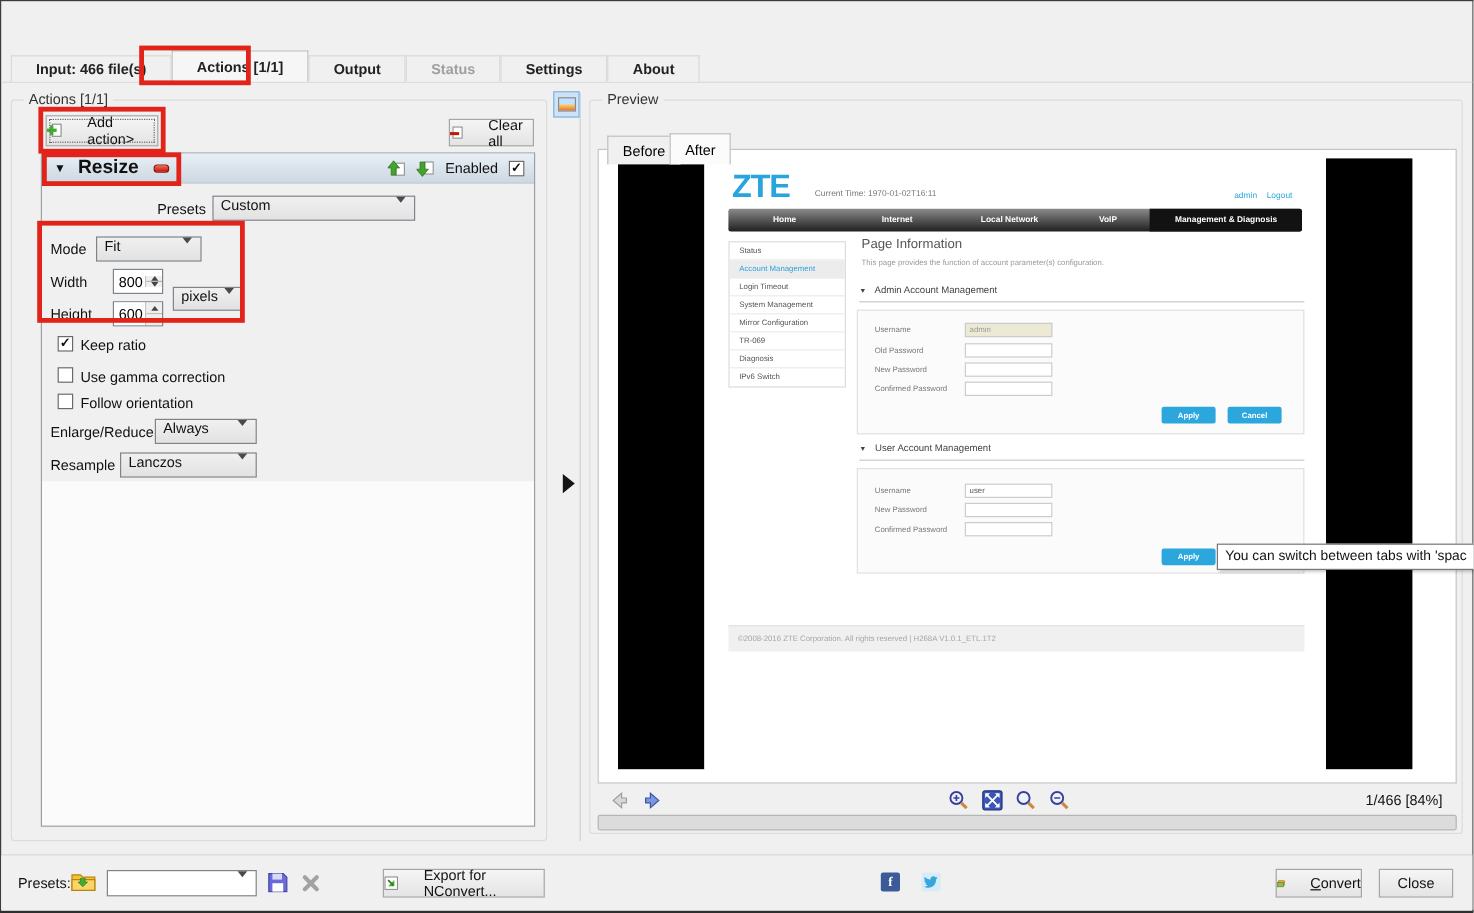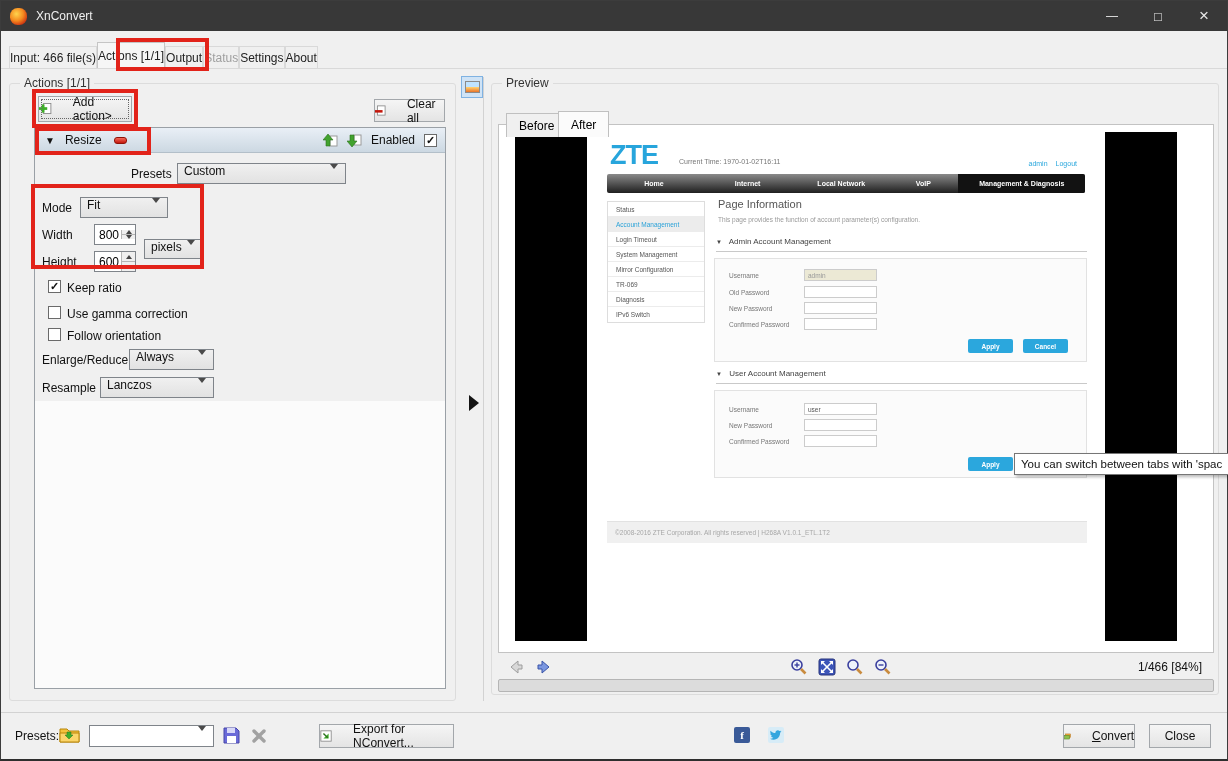--- a/index.html
+++ b/index.html
@@ -13,22 +13,22 @@
   .app-icon { width:17px; height:17px; margin-left:9px; border-radius:45%;
     background:radial-gradient(circle at 38% 35%, #ffd44d 0%, #f58a1f 45%, #d03a12 75%, #8c1d08 100%); }
   .app-title { color:#efefef; font-size:12px; margin-left:9px; }
   .win-controls { margin-left:auto; display:flex; height:30px; }
   .win-btn { width:46px; height:30px; display:flex; align-items:center; justify-content:center; color:#e8e8e8; font-size:12px; }
   .win-btn.close { font-size:17px; }
   .win-btn.max { font-size:13px; }
 
   
   .tabbar { position:absolute; left:8px; top:42px; height:25px; display:flex; align-items:flex-end; z-index:3; }
-  .tab { height:22px; padding:0 0; display:flex; align-items:center; font-size:12px; color:#222;
-    background:#f0f0f0; border:1px solid #d9d9d9; border-bottom:none; margin-right:0; position:relative; }
+  .tab { height:22px; padding:0 20px; display:flex; align-items:center; font-size:12px; color:#222;
+    background:#f0f0f0; border:1px solid #d9d9d9; border-bottom:none; margin-right:0; position:relative;font-weight:bold; }
   .tab.active { height:26px; background:#f6f6f6; z-index:4; border-color:#c5c5c5; }
   .tab.disabled { color:#9f9f9f; }
   .tab-line { position:absolute; left:0; top:67px; width:100%; height:1px; background:#d9d9d9; }
 
   
   .groupbox { position:absolute; border:1px solid #dcdcdc; border-radius:3px; }
   .gb-legend { position:absolute; top:-8px; left:10px; background:#f0f0f0; padding:0 4px; font-size:12px; color:#333; }
 
   
   .btn { display:inline-flex; align-items:center; justify-content:center; gap:21px;
@@ -50,21 +50,21 @@
 
   
   .anno { position:absolute; border:4px solid #e2231a; z-index:50; pointer-events:none; }
 
   
   .inner-panel { position:absolute; left:33px; top:126px; width:412px; height:562px; border:1px solid #9aa0a6; background:#fbfbfb; }
   .controls-zone { position:absolute; left:0; top:25px; width:410px; height:248px; background:#f0f0f0; }
   .resize-header { position:absolute; left:0; top:0; width:410px; height:25px;
     background:linear-gradient(#e9eff6,#ccd8e2); border-bottom:1px solid #b3bfc9; display:flex; align-items:center; }
   .collapse-tri { font-size:10px; color:#111; margin-left:10px; }
-  .resize-title { font-size:12px; font-weight:normal; color:#111; margin-left:10px; }
+  .resize-title { font-size:16px; font-weight:bold; color:#111; margin-left:10px; }
   .minus-pill { width:13px; height:7px; background:linear-gradient(#f46a5a,#c4170c); border:1px solid #8f1208; border-radius:3px; margin-left:12px; }
   .updown { display:flex; align-items:center; margin-left:auto; gap:9px; }
   .enabled-lbl { font-size:12px; color:#111; margin-left:0; }
 
   
   .split-line { position:absolute; left:482px; top:76px; width:1px; height:624px; background:#d2d2d2; }
   .split-arrow { position:absolute; left:468px; top:394px; width:0; height:0;
     border-left:10px solid #141414; border-top:8px solid transparent; border-bottom:8px solid transparent; }
 
   
@@ -118,29 +118,20 @@
   .social { width:16px; height:16px; border-radius:2px; display:flex; align-items:center; justify-content:center; }
   .fb { background:#3a5a98; color:#fff; font-size:11px; font-weight:bold; font-family:"Liberation Serif",serif; }
   .tw { background:#d7ecf7; }
   .uline { text-decoration:underline; }
 </style>
 </head>
 <body>
 
 <div class="window">
 
-  <div class="titlebar">
-    <div class="app-icon"></div>
-    <div class="app-title">XnConvert</div>
-    <div class="win-controls">
-      <div class="win-btn">—</div>
-      <div class="win-btn max">□</div>
-      <div class="win-btn close">×</div>
-    </div>
-  </div>
 
   <div class="tab-line"></div>
   <div class="tabbar">
     <div class="tab">Input: 466 file(s)</div>
     <div class="tab active">Actions [1/1]</div>
     <div class="tab">Output</div>
     <div class="tab disabled">Status</div>
     <div class="tab">Settings</div>
     <div class="tab">About</div>
   </div>

